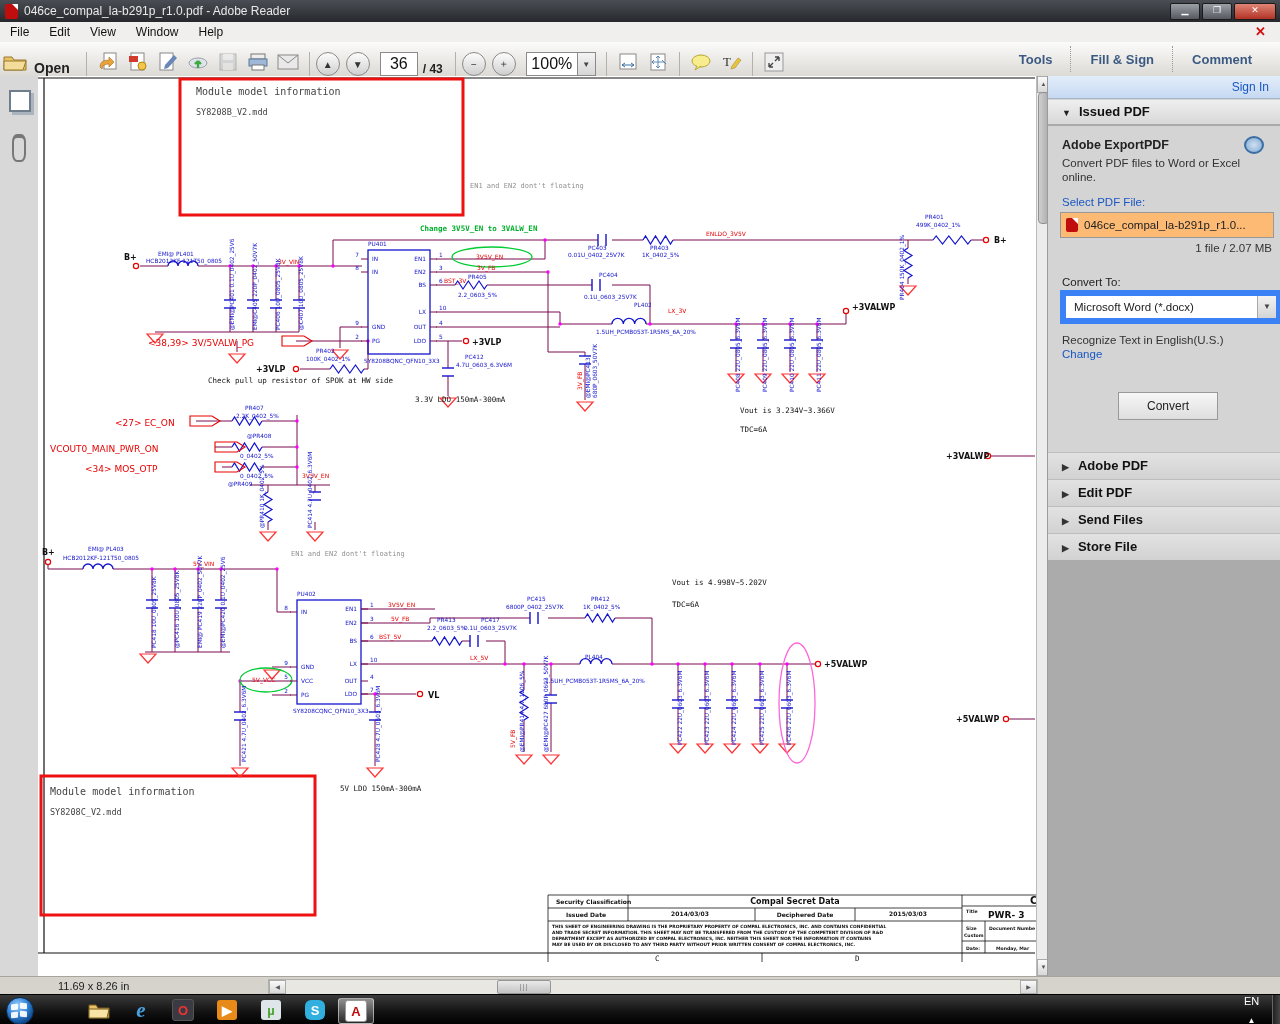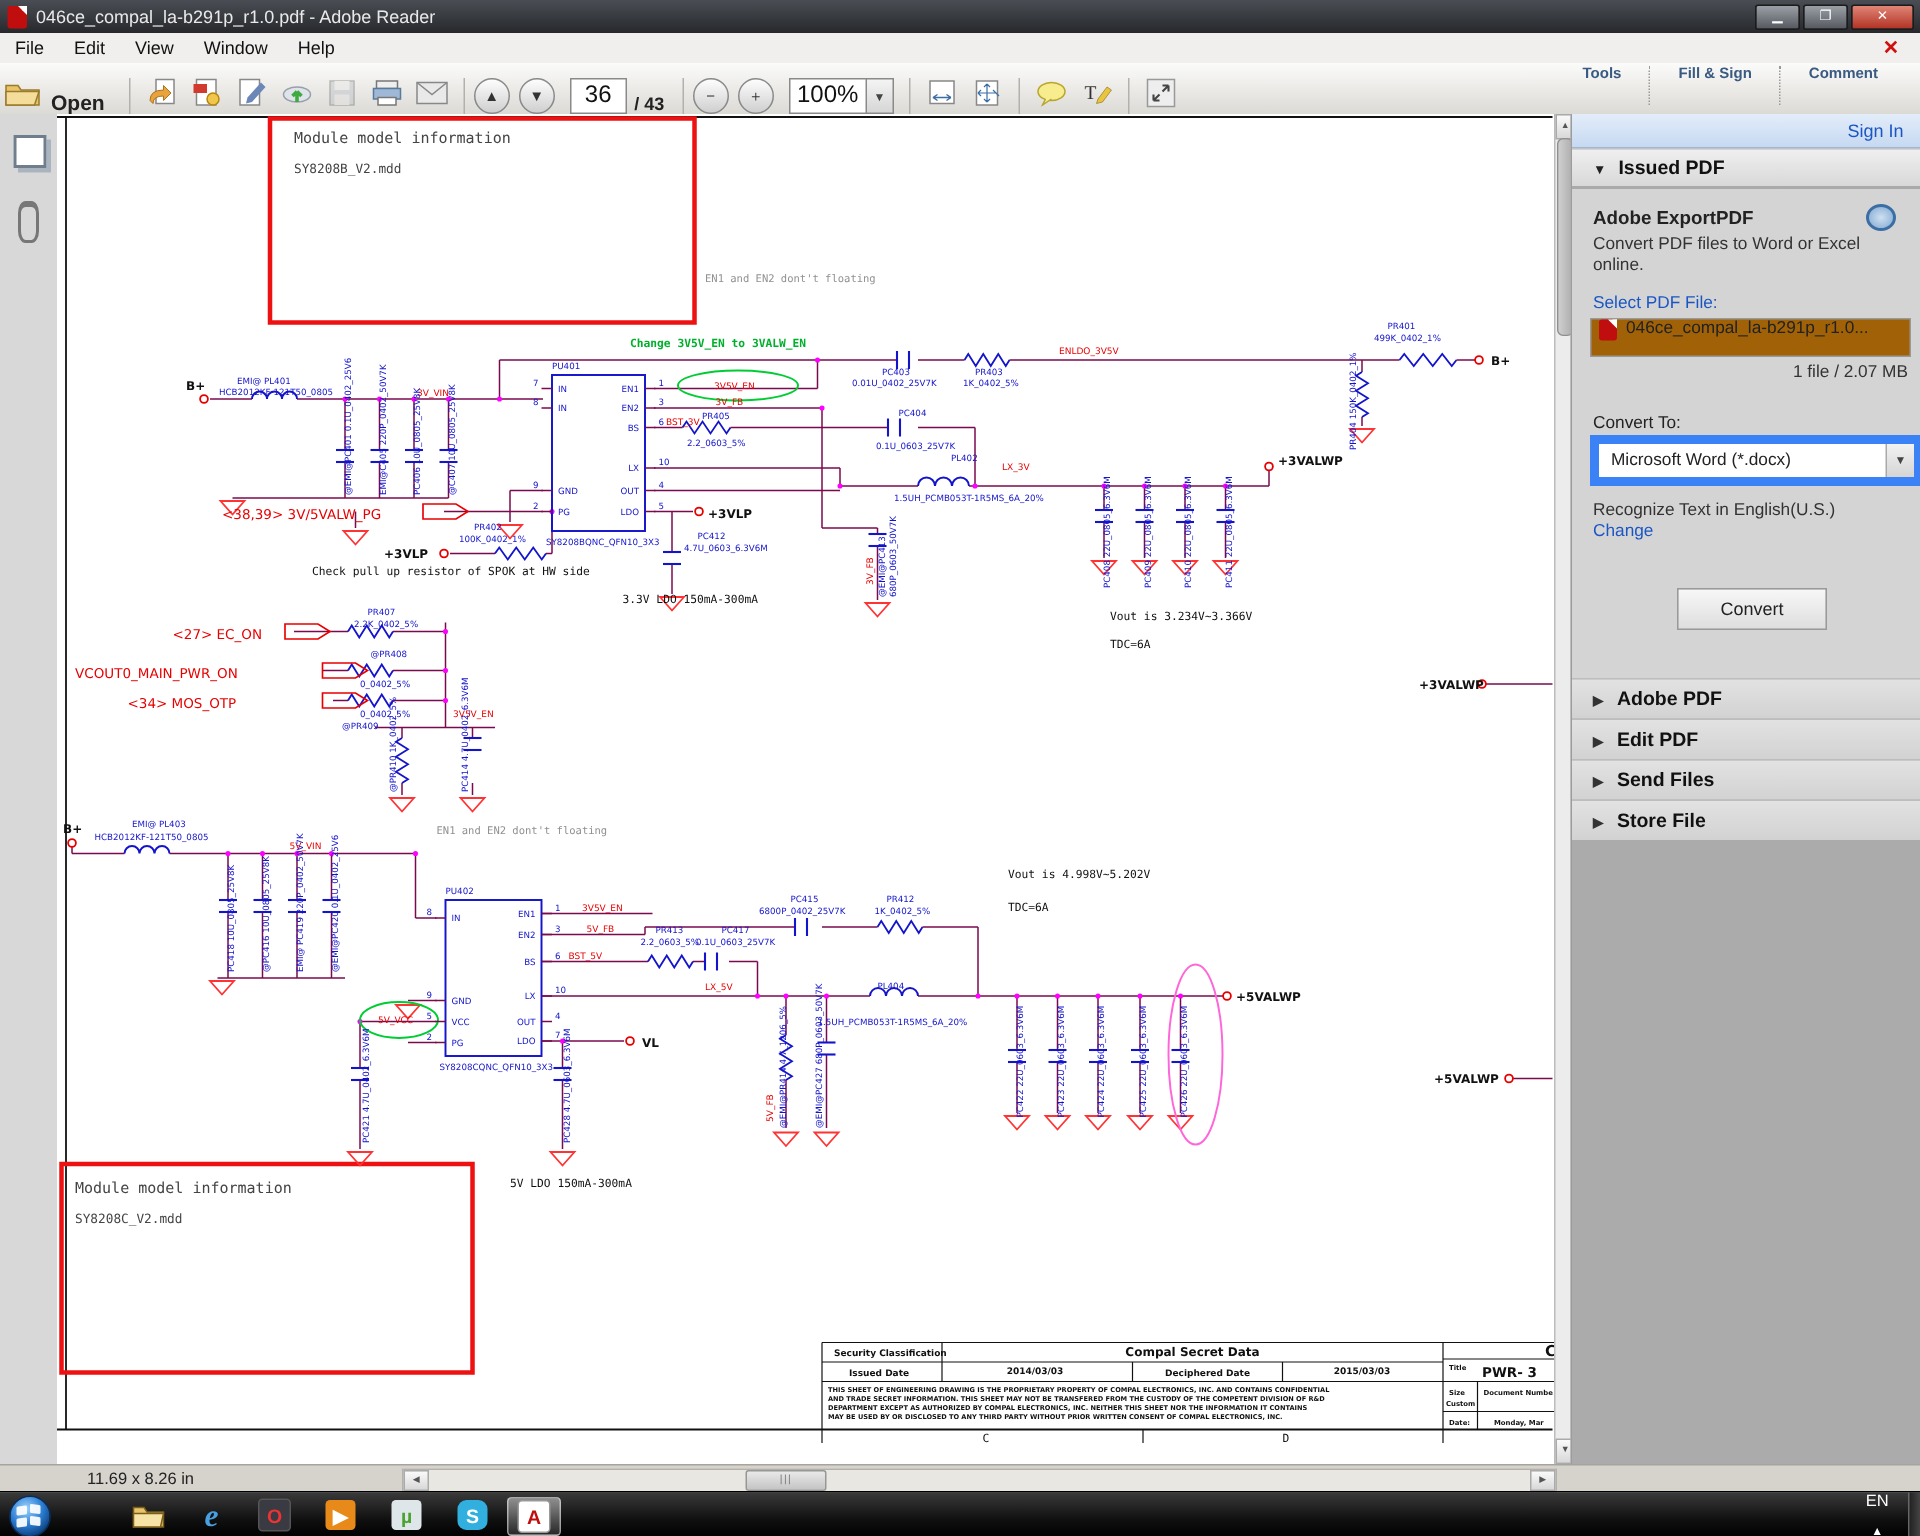--- a/index.html
+++ b/index.html
@@ -17,21 +17,21 @@
   #toolbar{position:absolute;left:0;top:42px;width:1280px;height:34px;background:linear-gradient(#fbfbfa,#dcdad5);border-bottom:1px solid #96948e;display:flex;align-items:flex-end;font-size:12px;}
   .tsep{width:1px;height:24px;background:#b3b1ab;margin:0 6px;}
   .tbtn{width:30px;height:28px;display:flex;align-items:center;justify-content:center;}
   .openlbl{font-weight:bold;font-size:14px;color:#222;margin:0 10px 0 4px;}
   .navcirc{width:22px;height:22px;border-radius:50%;background:linear-gradient(#fdfdfd,#cfcfcf);border:1px solid #8a8a8a;display:flex;align-items:center;justify-content:center;font-size:10px;color:#333;}
   .pagebox,.zoombox{height:20px;border:1px solid #8a8a8a;background:#fff;font-size:16px;text-align:center;color:#111;}
   .pagebox{width:32px;}
   .zoombox{width:46px;}
   .zoomdrop{width:17px;height:22px;border:1px solid #8a8a8a;border-left:none;background:linear-gradient(#f4f4f4,#d6d6d6);font-size:8px;color:#444;display:flex;align-items:center;justify-content:center;}
   .slash43{color:#222;margin-left:5px;font-weight:bold;}
-  #rtabs{position:absolute;right:10px;top:44px;display:flex;align-items:flex-start;height:30px;font-size:10px;font-weight:bold;color:#3a5a82;}
+  #rtabs{position:absolute;right:10px;top:44px;display:flex;align-items:center;height:30px;font-size:13px;font-weight:bold;color:#3a5a82;}
   #rtabs .rt{padding:0 18px;}
   #rtabs .rsep{width:1px;height:26px;border-left:1px dotted #9a9a9a;}
   
   #leftstrip{position:absolute;left:0;top:76px;width:38px;height:900px;background:#d8d8d8;border-right:1px solid #b5b5b5;}
   .pagesicon{position:absolute;left:9px;top:14px;width:18px;height:18px;border:2px solid #6f7d8c;background:#fff;box-shadow:3px 3px 0 #aab4bf;}
   .clipicon{position:absolute;left:12px;top:58px;width:10px;height:22px;border:2px solid #777;border-radius:5px/8px;border-top-width:4px;}
   #docpage{position:absolute;left:38px;top:76px;width:998px;height:900px;background:#fff;overflow:hidden;}
   #schem{position:absolute;left:0;top:0;}
   
   #vscroll{position:absolute;left:1036px;top:76px;width:11px;height:900px;background:#ececec;border-left:1px solid #bbb;}
@@ -46,21 +46,21 @@
   #rpanel{position:absolute;left:1047px;top:76px;width:233px;height:900px;background:#d4d4d4;border-left:1px solid #9c9c9c;font-size:11.5px;color:#222;}
   #signinbar{position:absolute;left:0;top:0;width:233px;height:22px;background:linear-gradient(#e3edfa,#c6d9f1);border-bottom:1px solid #a3b6cc;}
   #signin{position:absolute;right:12px;top:4px;color:#1a57c4;font-size:12px;}
   #exporthdr{position:absolute;left:0;top:24px;width:233px;height:24px;background:linear-gradient(#efefef,#d8d8d8);border-bottom:2px solid #aaa;font-weight:bold;font-size:13px;color:#111;line-height:24px;}
   #exporthdr .tri{margin:0 8px 0 14px;font-size:9px;color:#222;}
   .pbody{position:absolute;left:14px;width:208px;}
   #brand{top:62px;font-weight:bold;font-size:12.5px;}
   #globeicon{position:absolute;left:196px;top:60px;width:16px;height:14px;border:2px solid #3a6ea5;border-radius:50%;background:radial-gradient(#cfe0f2,#7fa8d0);}
   #desc{top:80px;line-height:14px;color:#333;}
   #selectlbl{top:120px;color:#1a57c4;}
-  #filebox{position:absolute;left:12px;top:136px;width:212px;height:24px;background:#a16207;border:1px solid #999;display:flex;}
+  #filebox{position:absolute;left:12px;top:136px;width:212px;height:24px;background:#fdba74;border:1px solid #999;display:flex;align-items:center;}
   #filebox .pdficon2{width:12px;height:14px;background:#c00d0d;border-radius:2px;margin:0 6px 0 5px;position:relative;}
   #filebox .pdficon2:after{content:"";position:absolute;right:0;top:0;border:3px solid #fff;border-left-color:transparent;border-bottom-color:transparent;}
   #filemeta{position:absolute;left:12px;top:166px;width:212px;text-align:right;color:#333;}
   #convertto{top:200px;}
   #dropbox{position:absolute;left:12px;top:214px;width:210px;height:22px;background:#fff;border:6px solid #3b82f6;display:flex;align-items:center;}
   #dropbox .dval{flex:1;padding-left:8px;color:#222;}
   #dropbox .dbtn{width:18px;height:22px;background:linear-gradient(#f2f2f2,#d5d5d5);border-left:1px solid #aaa;font-size:8px;color:#444;text-align:center;line-height:22px;}
   #recog{top:258px;color:#333;}
   #changelink{top:272px;color:#1a57c4;}
   #convertbtn{position:absolute;left:70px;top:316px;width:98px;height:26px;background:linear-gradient(#f7f7f7,#dedede);border:1px solid #999;text-align:center;line-height:26px;font-size:12px;color:#222;}

